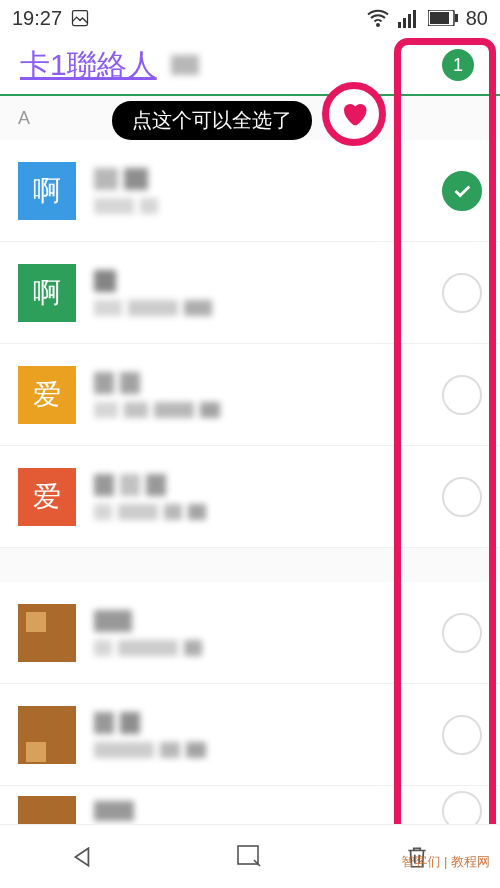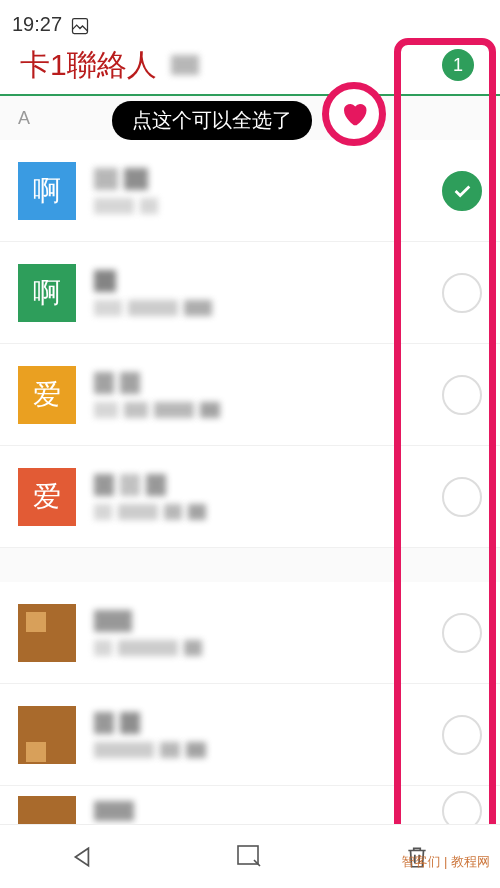--- a/index.html
+++ b/index.html
@@ -7,37 +7,37 @@
       width: 500px;
       height: 888px;
       font-family: -apple-system, "Helvetica Neue", Arial, sans-serif;
       background: #fff;
       position: relative;
       overflow: hidden;
     }
     .status-bar {
       height: 36px;
       display: flex;
-      align-items: flex-end;
+      align-items: center;
       padding: 0 12px;
       font-size: 20px;
       color: #333;
     }
     .status-icon-left { margin-left: 8px; }
     .status-right { margin-left: auto; display: flex; align-items: center; gap: 8px; }
     .status-batt { font-size: 20px; }
     .header {
       height: 60px;
       display: flex;
       align-items: center;
       padding: 0 20px;
       border-bottom: 2px solid #2e9e5b;
       position: relative;
     }
-    .header-title { font-size: 30px; color: #b91c1c; }
+    .header-title { font-size: 30px; color: #8b5cf6; text-decoration: underline; }
     .header-blur {
       width: 28px; height: 20px;
       background: #888;
       margin-left: 14px;
       filter: blur(3px);
       opacity: 0.6;
     }
     .header-badge {
       position: absolute;
       right: 26px;
@@ -178,20 +178,38 @@
   </style>
 </head>
 <body>
 
 <div class="status-bar">
   <span>19:27</span>
   <svg class="status-icon-left" width="20" height="20" viewBox="0 0 24 24" fill="none" stroke="#333" stroke-width="1.5">
       <rect x="3" y="3" width="18" height="18" rx="2"></rect>
       <path d="M3 16l5-5 4 4 3-3 6 6"></path>
     </svg>
+  <div class="status-right">
+    <svg width="24" height="24" viewBox="0 0 24 24" fill="none" stroke="#333" stroke-width="2">
+        <path d="M2 8.5a15 15 0 0120 0M5 12a10 10 0 0114 0M8.5 15.5a5 5 0 017 0"></path>
+        <circle cx="12" cy="19" r="1" fill="#333"></circle>
+      </svg>
+    <svg width="22" height="20" viewBox="0 0 22 20">
+        <rect x="0" y="14" width="3" height="6" fill="#333"></rect>
+        <rect x="5" y="10" width="3" height="10" fill="#333"></rect>
+        <rect x="10" y="6" width="3" height="14" fill="#333"></rect>
+        <rect x="15" y="2" width="3" height="18" fill="#333"></rect>
+      </svg>
+    <svg width="30" height="16" viewBox="0 0 30 16">
+        <rect x="0" y="0" width="26" height="16" rx="2" fill="none" stroke="#333" stroke-width="1.5"></rect>
+        <rect x="2" y="2" width="19" height="12" fill="#333"></rect>
+        <rect x="27" y="4" width="3" height="8" fill="#333"></rect>
+      </svg>
+    <span class="status-batt">80</span>
+  </div>
 </div>
 
 <div class="header">
   <span class="header-title">卡1聯絡人</span>
   <span class="header-blur"></span>
   <div class="header-badge">
     <span>1</span>
   </div>
 </div>
 

